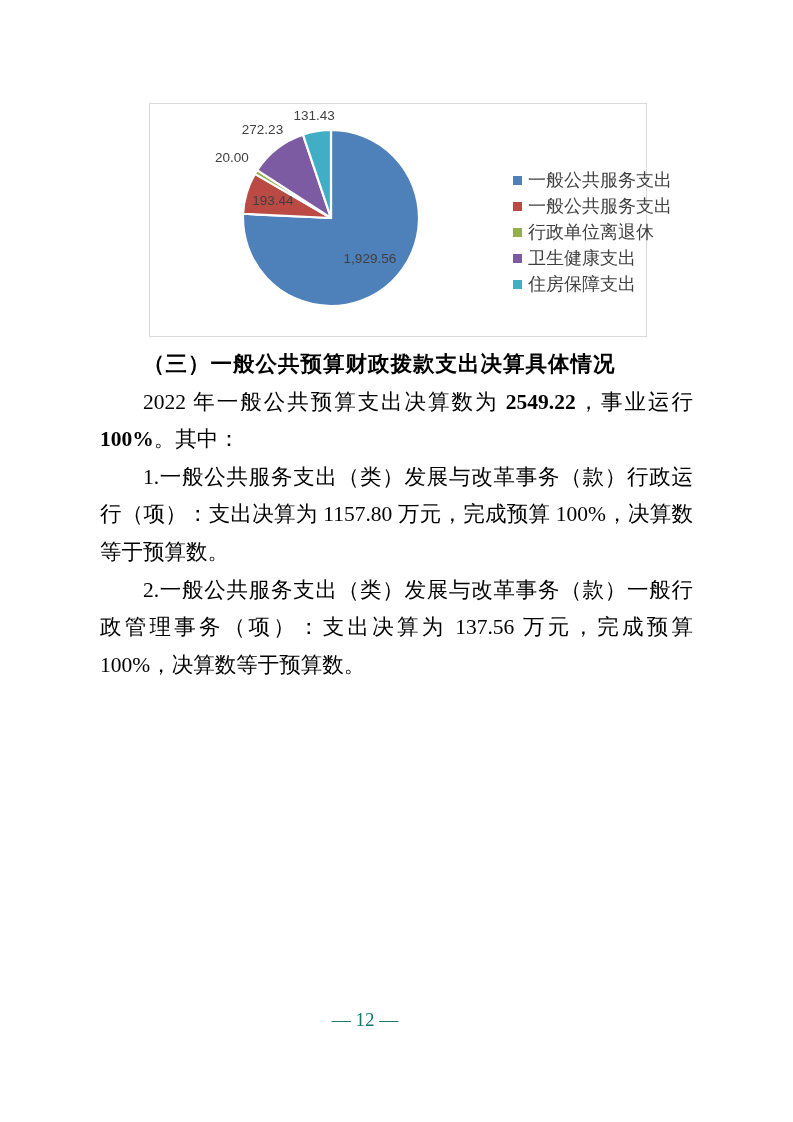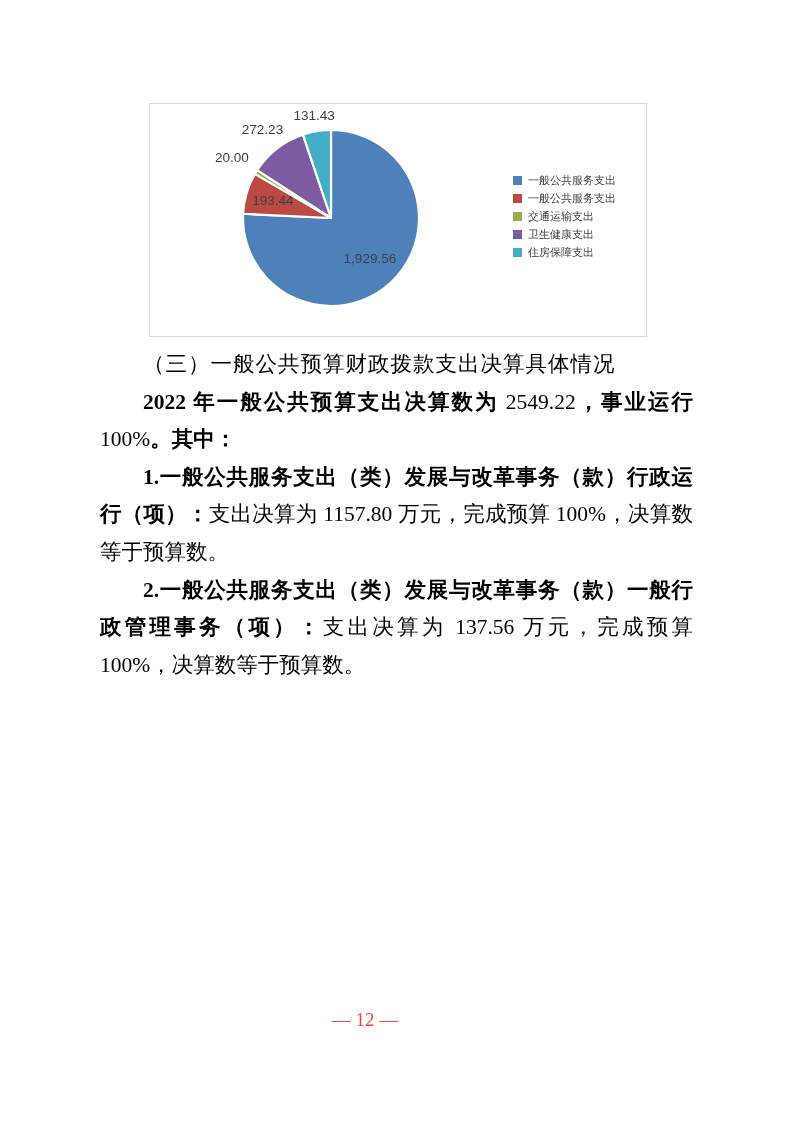--- a/index.html
+++ b/index.html
@@ -9,44 +9,44 @@
     overflow:hidden;
   }
   
   .chart-box{
     position:absolute;left:149px;top:103px;width:498px;height:234px;
     border:1px solid #d9d9d9;background:#ffffff;box-sizing:border-box;
   }
   .chart-box svg{position:absolute;left:0;top:0;}
   .legend{
     position:absolute;left:363px;top:70px;
-    display:flex;flex-direction:column;gap:5px;
+    display:flex;flex-direction:column;gap:13px;
     font-family:"Liberation Sans","DejaVu Sans",sans-serif;
-    font-size:11px;color:#3f3f3f;line-height:13px;
+    font-size:18px;color:#3f3f3f;line-height:13px;
   }
   .legend-item{display:flex;align-items:center;gap:6px;white-space:nowrap;}
   .swatch{width:9px;height:9px;display:inline-block;flex:0 0 9px;}
   .pie-label{
     font-family:"Liberation Sans","DejaVu Sans",sans-serif;
     font-size:13.5px;fill:#404040;
   }
   
   .doc-body{
     position:absolute;left:100px;top:346px;width:593px;
     font-size:21.5px;line-height:37.6px;
     text-align:justify;text-justify:inter-ideograph;
   }
   .doc-body p{margin:0;text-indent:2em;}
-  .heading{font-weight:normal;text-indent:2.4em;letter-spacing:1px;}
-  .para b{font-weight:bold;}
-  .latin{font-weight:normal;margin-top:43px;}
+  .heading{font-weight:bold;text-indent:2.4em;letter-spacing:1px;}
+  .para b{font-weight:normal;}
+  .latin{font-weight:bold;margin-top:43px;}
   
   .page-footer{
     position:absolute;left:0;top:1009px;width:730px;text-align:center;
-    font-size:19px;color:#ef4444;
+    font-size:19px;color:#0f766e;
   }
 </style>
 </head>
 <body>
 
 <div class="chart-box">
   <svg width="496" height="232" viewBox="0 0 496 232">
       <path d="M 181 114 L 181.00 26.00 A 88 88 0 1 1 93.10 109.75 Z" fill="#4e80ba" stroke="#ffffff" stroke-width="2.2" stroke-linejoin="round"></path>
       <text x="219.9" y="159.3" text-anchor="middle" class="pie-label">1,929.56</text>
       <path d="M 181 114 L 93.10 109.75 A 88 88 0 0 1 104.87 69.85 Z" fill="#bb4a45" stroke="#ffffff" stroke-width="2.2" stroke-linejoin="round"></path>
@@ -62,21 +62,21 @@
     <div class="legend-item">
       <span class="swatch" style="background: rgb(78, 128, 186);"></span>
       <span>一般公共服务支出</span>
     </div>
     <div class="legend-item">
       <span class="swatch" style="background: rgb(187, 74, 69);"></span>
       <span>一般公共服务支出</span>
     </div>
     <div class="legend-item">
       <span class="swatch" style="background: rgb(148, 176, 76);"></span>
-      <span>交通运输支出</span>
+      <span>行政单位离退休</span>
     </div>
     <div class="legend-item">
       <span class="swatch" style="background: rgb(124, 91, 162);"></span>
       <span>卫生健康支出</span>
     </div>
     <div class="legend-item">
       <span class="swatch" style="background: rgb(65, 174, 198);"></span>
       <span>住房保障支出</span>
     </div>
   </div>

